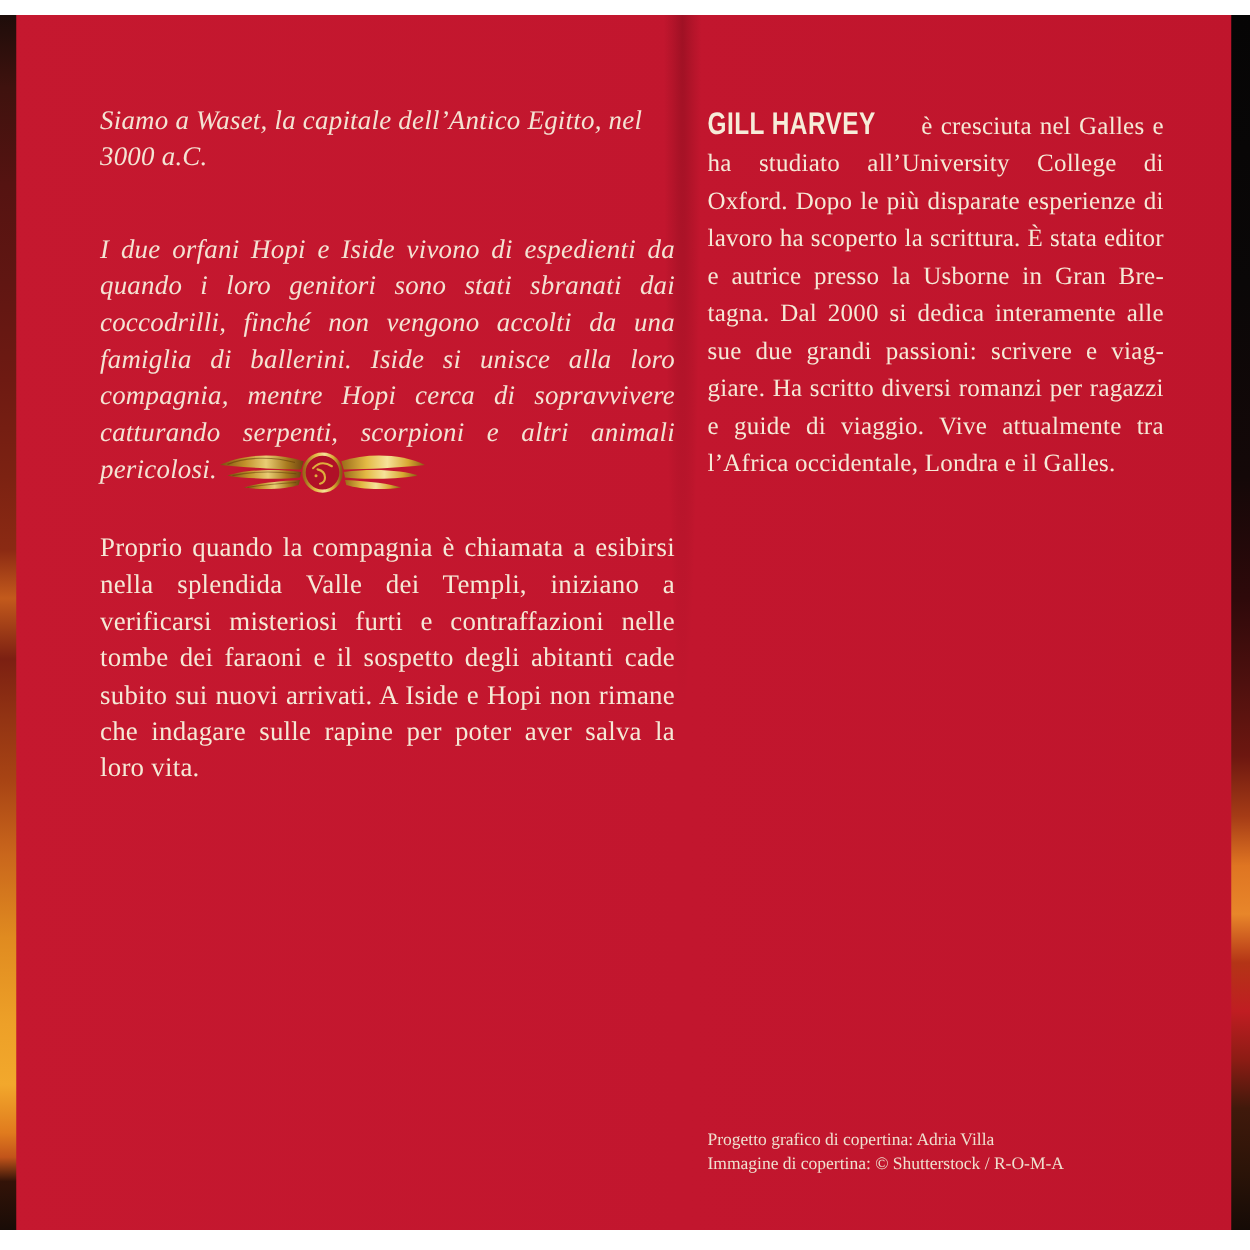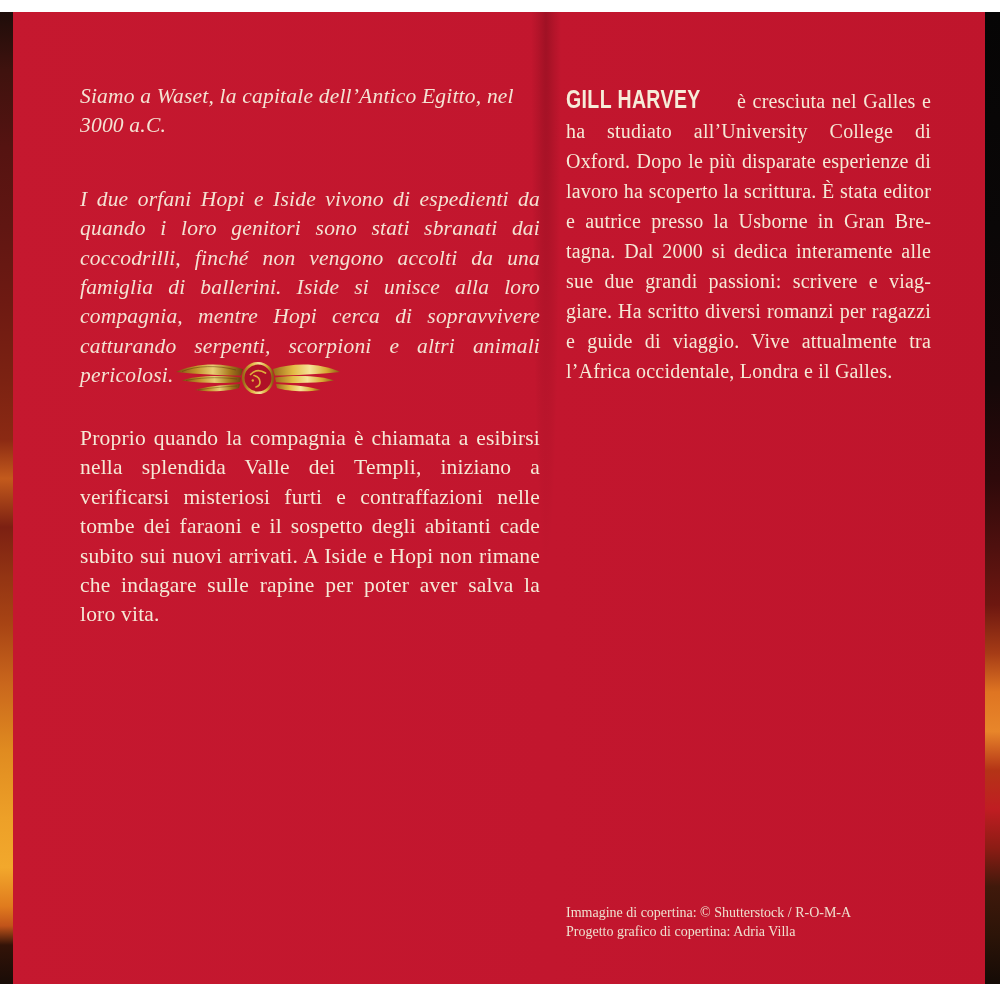--- a/index.html
+++ b/index.html
@@ -184,17 +184,17 @@
   </div>
 
   <p class="syn-cont">Proprio quando la compagnia è chiamata a esibirsi nella splendida Valle dei Templi, iniziano a verificarsi misteriosi furti e con­traffazioni nelle tombe dei faraoni e il so­spetto degli abitanti cade subito sui nuovi arrivati. A Iside e Hopi non rimane che indagare sulle rapine per poter aver salva la loro vita.</p>
 
   <p class="right-col">
     <span class="author-name">GILL HARVEY</span>
     <span>è cresciuta nel Galles e ha studiato all’University College di Oxford. Dopo le più disparate esperienze di lavo­ro ha scoperto la scrittura. È stata editor e autrice presso la Usborne in Gran Bre­tagna. Dal 2000 si dedica interamente alle sue due grandi passioni: scrivere e viag­giare. Ha scritto diversi romanzi per ra­gazzi e guide di viaggio. Vive attualmente tra l’Africa occidentale, Londra e il Galles.</span>
   </p>
 
   <div class="credits">
+    <p>Progetto grafico di copertina: Adria Villa</p>
     <p>Immagine di copertina: © Shutterstock / R-O-M-A</p>
-    <p>Progetto grafico di copertina: Adria Villa</p>
   </div>
 
 </div>
 
 </body></html>

